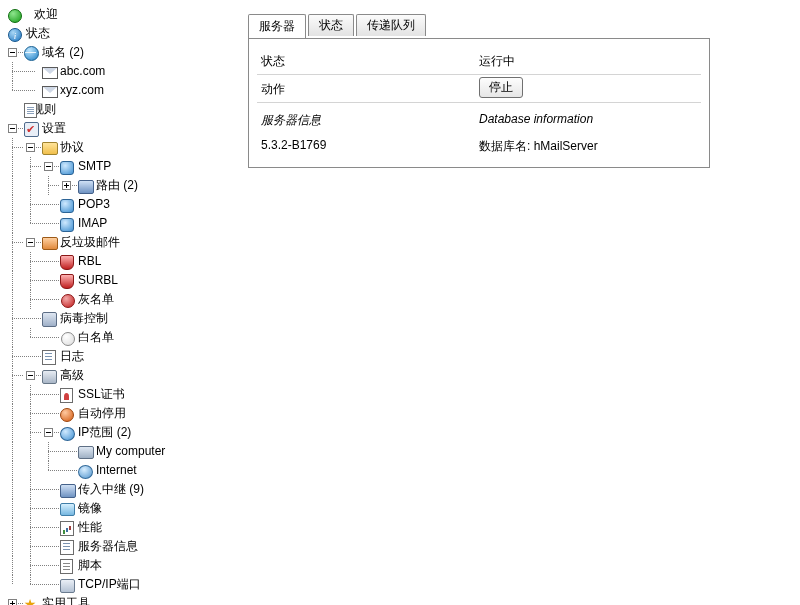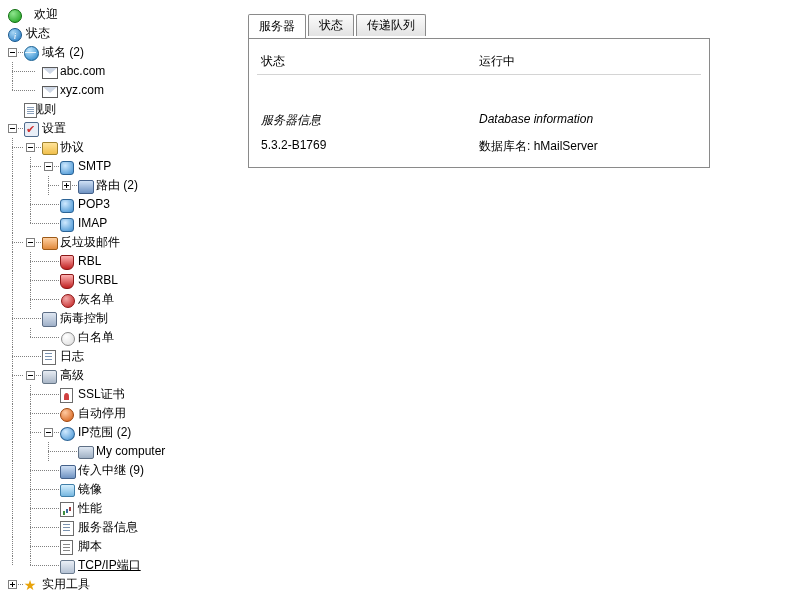--- a/index.html
+++ b/index.html
@@ -568,20 +568,28 @@
 
     <div class="node">
       <span class="vline" style="left:12px;"></span>
       <span class="vline" style="left:30px;"></span>
       <span class="vline" style="left:48px;"></span>
       <span class="hline" style="left:48px; width:30px;"></span>
       <span class="icon ic-pc" style="left:78px;"></span>
       <span class="label" style="margin-left:96px;">My computer</span>
     </div>
 
+    <div class="node">
+      <span class="vline" style="left:12px;"></span>
+      <span class="vline" style="left:30px;"></span>
+      <span class="vline" style="left:48px; bottom:9px;"></span>
+      <span class="hline" style="left:48px; width:30px;"></span>
+      <span class="icon ic-net" style="left:78px;"></span>
+      <span class="label" style="margin-left:96px;">Internet</span>
+    </div>
 
     <div class="node">
       <span class="vline" style="left:12px;"></span>
       <span class="vline" style="left:30px;"></span>
       <span class="hline" style="left:30px; width:30px;"></span>
       <span class="icon ic-relay" style="left:60px;"></span>
       <span class="label" style="margin-left:78px;">传入中继 (9)</span>
     </div>
 
     <div class="node">
@@ -614,21 +622,21 @@
       <span class="hline" style="left:30px; width:30px;"></span>
       <span class="icon ic-script" style="left:60px;"></span>
       <span class="label" style="margin-left:78px;">脚本</span>
     </div>
 
     <div class="node">
       <span class="vline" style="left:12px; bottom:9px;"></span>
       <span class="vline" style="left:30px; bottom:9px;"></span>
       <span class="hline" style="left:30px; width:30px;"></span>
       <span class="icon ic-tcp" style="left:60px;"></span>
-      <span class="label" style="margin-left:78px;text-decoration:underline;">TCP/IP端口</span>
+      <span class="label" style="margin-left:78px;">TCP/IP端口</span>
     </div>
 
     <div class="node">
       <span class="exp plus" style="left:8px;"></span>
       <span class="hline" style="left:18px; width:6px;"></span>
       <span class="icon ic-star" style="left:22px;">★</span>
       <span class="label" style="margin-left:42px;">实用工具</span>
     </div>
 
   </div>
@@ -648,20 +656,25 @@
     </div>
 
     <div class="tabbody">
 
       <div class="row" style="top:8px;">
         <span class="cell-l">状态</span>
         <span class="cell-r">运行中</span>
         <span class="sep"></span>
       </div>
 
+      <div class="row" style="top:36px;">
+        <span class="cell-l">动作</span>
+        <span class="btn">停止</span>
+        <span class="sep"></span>
+      </div>
 
       <div class="row" style="top:67px;">
         <span class="cell-l italic">服务器信息</span>
         <span class="cell-r italic">Database information</span>
       </div>
 
       <div class="row" style="top:93px;">
         <span class="cell-l">5.3.2-B1769</span>
         <span class="cell-r">数据库名: hMailServer</span>
       </div>

